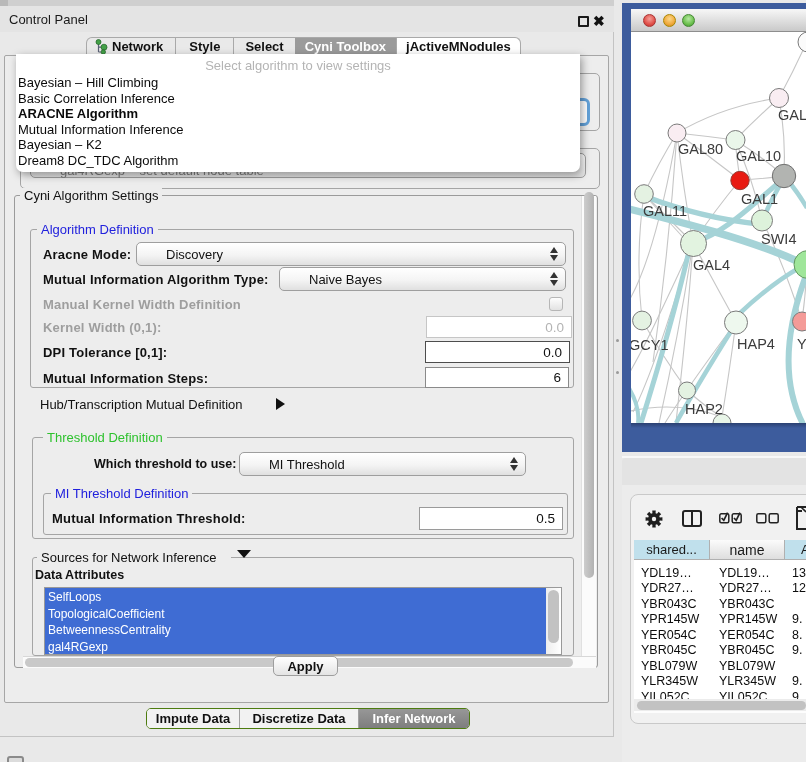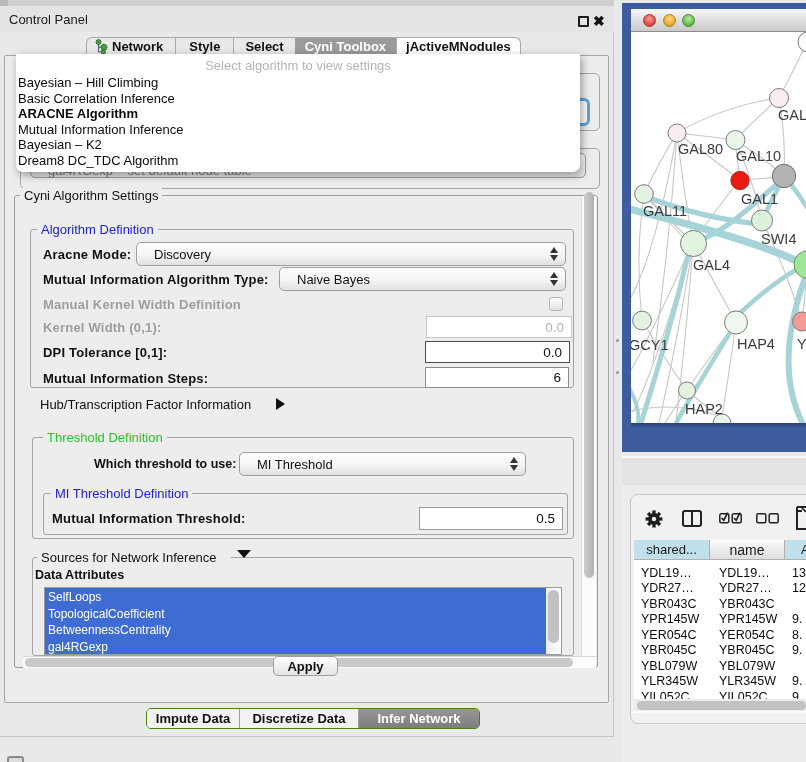--- a/index.html
+++ b/index.html
@@ -6,21 +6,21 @@
 html,body { width:806px; height:762px; overflow:hidden; background:#e9e9e9;
   font-family:"Liberation Sans", sans-serif; }
 #page { position:relative; width:806px; height:762px; }
 .abs { position:absolute; }
 .lbl { font-weight:bold; font-size:13px; letter-spacing:0.2px; color:#111; white-space:nowrap; }
 .glbl { font-weight:bold; font-size:13px; letter-spacing:0.2px; color:#9e9e9e; white-space:nowrap; }
 .gbox { position:absolute; border:1px solid #a5a5a5; border-radius:3px; }
 .gtitle { position:absolute; background:#ededed; padding:0 4px; font-size:13px; white-space:nowrap; }
 .combo { position:absolute; border:1px solid #9e9e9e; border-radius:5px;
   background:linear-gradient(#ffffff,#f4f4f4 55%,#e0e0e0); font-size:13px; color:#111;
-  display:flex; align-items:center; padding-left:17px; }
+  display:flex; align-items:center; padding-left:29px; }
 .carrows { position:absolute; right:7px; top:0; bottom:0; display:flex; flex-direction:column;
   justify-content:center; gap:2.5px; }
 .tup { width:0; height:0; border-left:4.5px solid transparent; border-right:4.5px solid transparent; border-bottom:6px solid #333; }
 .tdn { width:0; height:0; border-left:4.5px solid transparent; border-right:4.5px solid transparent; border-top:6px solid #333; }
 .tfield { position:absolute; background:#fff; font-size:13.5px; color:#111;
   display:flex; align-items:center; justify-content:flex-end; padding-right:7px; }
 </style>
 </head>
 <body>
 <div id="page">
@@ -84,21 +84,21 @@
 
 <div class="glbl abs" style="left:43px;top:320px;">Kernel Width (0,1):</div>
 <div class="tfield" style="left:426px;top:316px;width:146px;height:22px;border:1px solid #c6c6c6;color:#b4b4b4;">0.0</div>
 
 <div class="lbl abs" style="left:43px;top:345px;">DPI Tolerance [0,1]:</div>
 <div class="tfield" style="left:425px;top:341px;width:145px;height:22px;border:1.5px solid #4d4d4d;">0.0</div>
 
 <div class="lbl abs" style="left:43px;top:371px;">Mutual Information Steps:</div>
 <div class="tfield" style="left:425px;top:367px;width:144px;height:21px;border:1px solid #8a8a8a;">6</div>
 
-<div class="abs" style="left:40px;top:397px;font-size:13px;color:#111;white-space:nowrap;">Hub/Transcription Factor Information</div>
+<div class="abs" style="left:40px;top:397px;font-size:13px;color:#111;white-space:nowrap;">Hub/Transcription Mutual Definition</div>
 <div class="abs" style="left:276px;top:398px;width:0;height:0;border-left:9px solid #111;border-top:6px solid transparent;border-bottom:6px solid transparent;"></div>
 
 <div class="gbox" style="left:32px;top:437px;width:542px;height:102px;"></div>
 <div class="gtitle" style="left:43px;top:430px;color:#2ec22e;">Threshold Definition</div>
 
 <div class="lbl abs" style="left:94px;top:457px;font-size:12.5px;letter-spacing:0;">Which threshold to use:</div>
 <div class="combo" style="left:239px;top:452px;width:287px;height:24px;">MI Threshold<span class="carrows">
         <span class="tup"></span>
         <span class="tdn"></span>
       </span></div>
@@ -118,21 +118,21 @@
 <div class="abs" style="left:45px;top:588px;width:501px;height:66px;background:#3f6cd3;"></div>
 <div class="abs" style="left:48px;top:589px;font-size:12px;color:#fff;line-height:16.7px;">SelfLoops<br>TopologicalCoefficient<br>BetweennessCentrality<br>gal4RGexp</div>
 <div class="abs" style="left:546px;top:588px;width:15px;height:66px;background:linear-gradient(90deg,#ededed,#fff);"></div>
 <div class="abs" style="left:548px;top:590px;width:11px;height:53px;border-radius:6px;background:#c2c2c2;"></div>
 
 <div class="abs" style="left:273px;top:656px;width:65px;height:20px;border:1px solid #9e9e9e;border-radius:5px;background:linear-gradient(#ffffff,#e4e4e4);display:flex;align-items:center;justify-content:center;font-size:13px;font-weight:bold;color:#111;">Apply</div>
 
 <div class="abs" style="left:146px;top:708px;height:21px;display:flex;border:1px solid #4d7c0f;border-radius:5px;overflow:hidden;">
   <div style="width:93px;display:flex;align-items:center;justify-content:center;font-size:13px;font-weight:bold;color:#111;background:#f2f2f2;border-right:1px solid #a0a0a0;">Impute Data</div>
   <div style="width:119px;display:flex;align-items:center;justify-content:center;font-size:13px;font-weight:bold;color:#111;background:#f2f2f2;border-right:1px solid #a0a0a0;">Discretize Data</div>
-  <div style="width:120px;display:flex;align-items:center;justify-content:center;font-size:13px;font-weight:bold;color:#fff;background:linear-gradient(#979797,#7e7e7e);">Infer Network</div>
+  <div style="width:110px;display:flex;align-items:center;justify-content:center;font-size:13px;font-weight:bold;color:#fff;background:linear-gradient(#979797,#7e7e7e);">Infer Network</div>
 </div>
 
 <div class="abs" style="left:7px;top:756px;width:17px;height:14px;border:2px solid #8a8a8a;border-radius:3px;background:#dcdcdc;"></div>
 
 <div class="abs" style="left:616px;top:339px;width:3px;height:3px;border-radius:50%;background:#9a9a9a;"></div>
 <div class="abs" style="left:616px;top:371px;width:3px;height:3px;border-radius:50%;background:#9a9a9a;"></div>
 
 <div class="abs" style="left:16px;top:54px;width:564px;height:118px;background:#fff;border-radius:0 0 7px 7px;box-shadow:2px 3px 8px rgba(0,0,0,0.38);"></div>
 <div class="abs" style="left:16px;top:58px;width:564px;text-align:center;font-size:13px;color:#b4b4b4;">Select algorithm to view settings</div>
 <div class="abs" style="left:18px;top:75px;font-size:13px;color:#0a0a0a;line-height:15.5px;">Bayesian – Hill Climbing<br>Basic Correlation Inference<br><b>ARACNE Algorithm</b><br>Mutual Information Inference<br>Bayesian – K2<br>Dream8 DC_TDC Algorithm</div>

